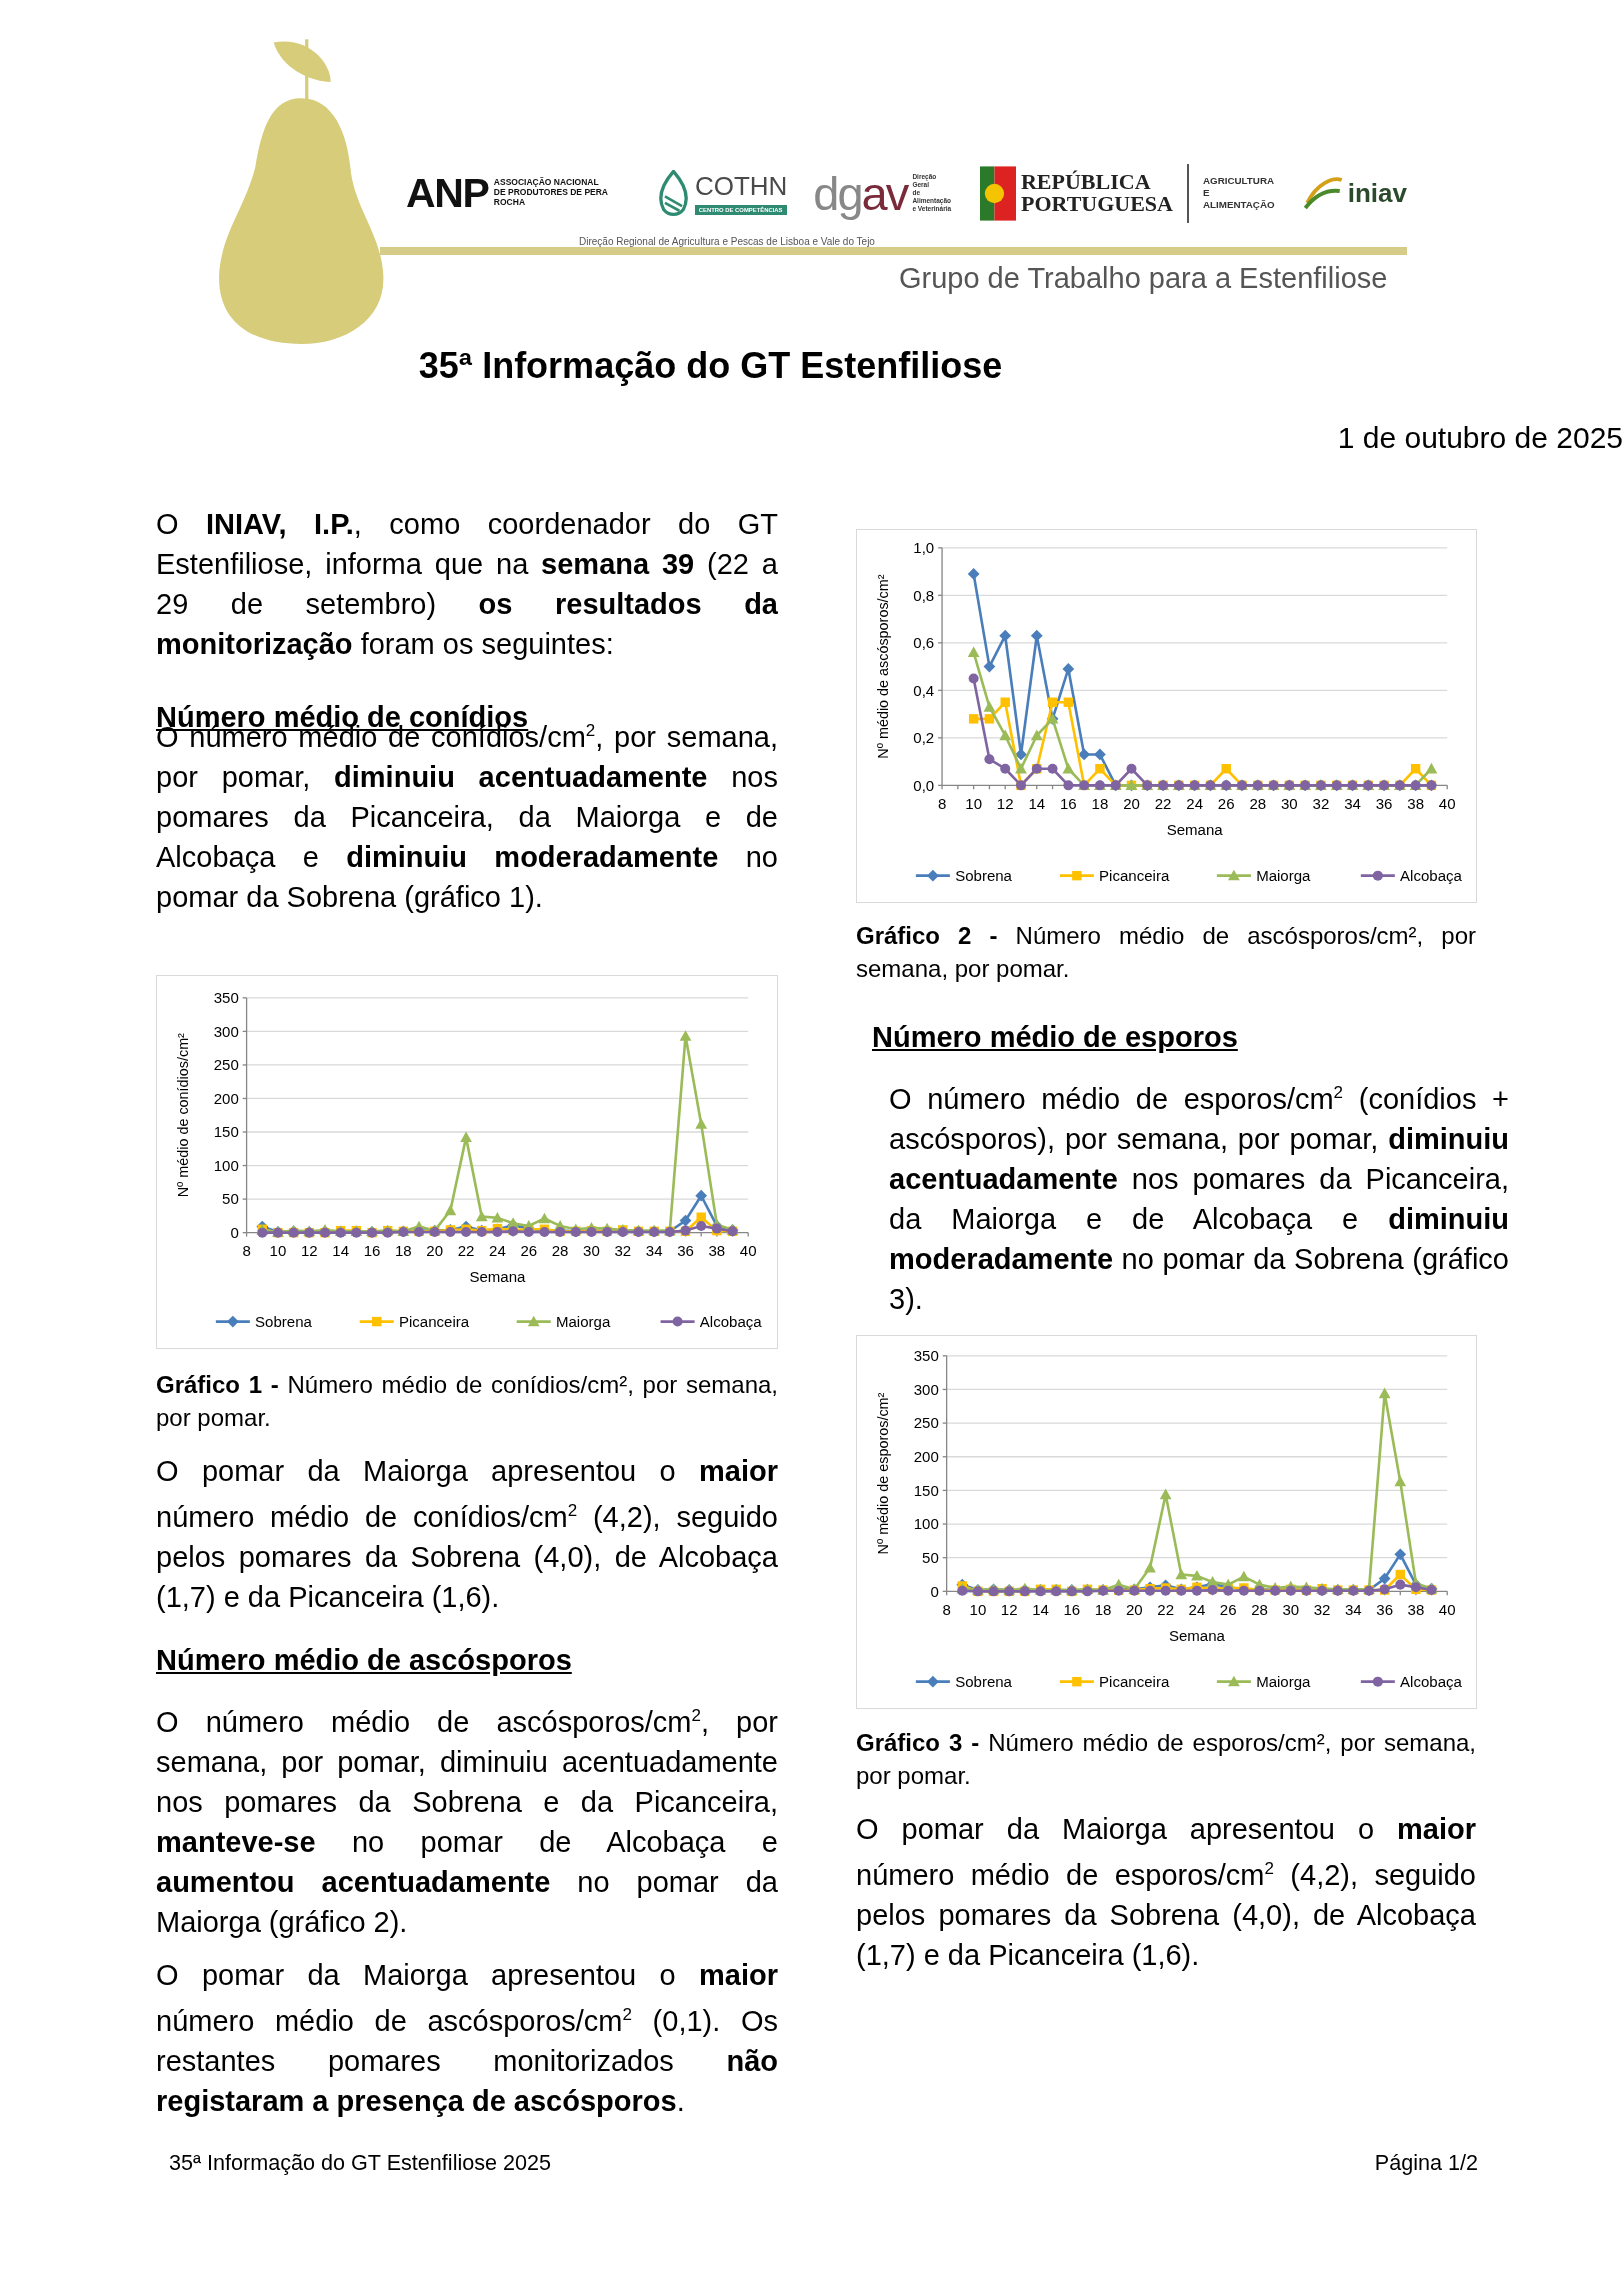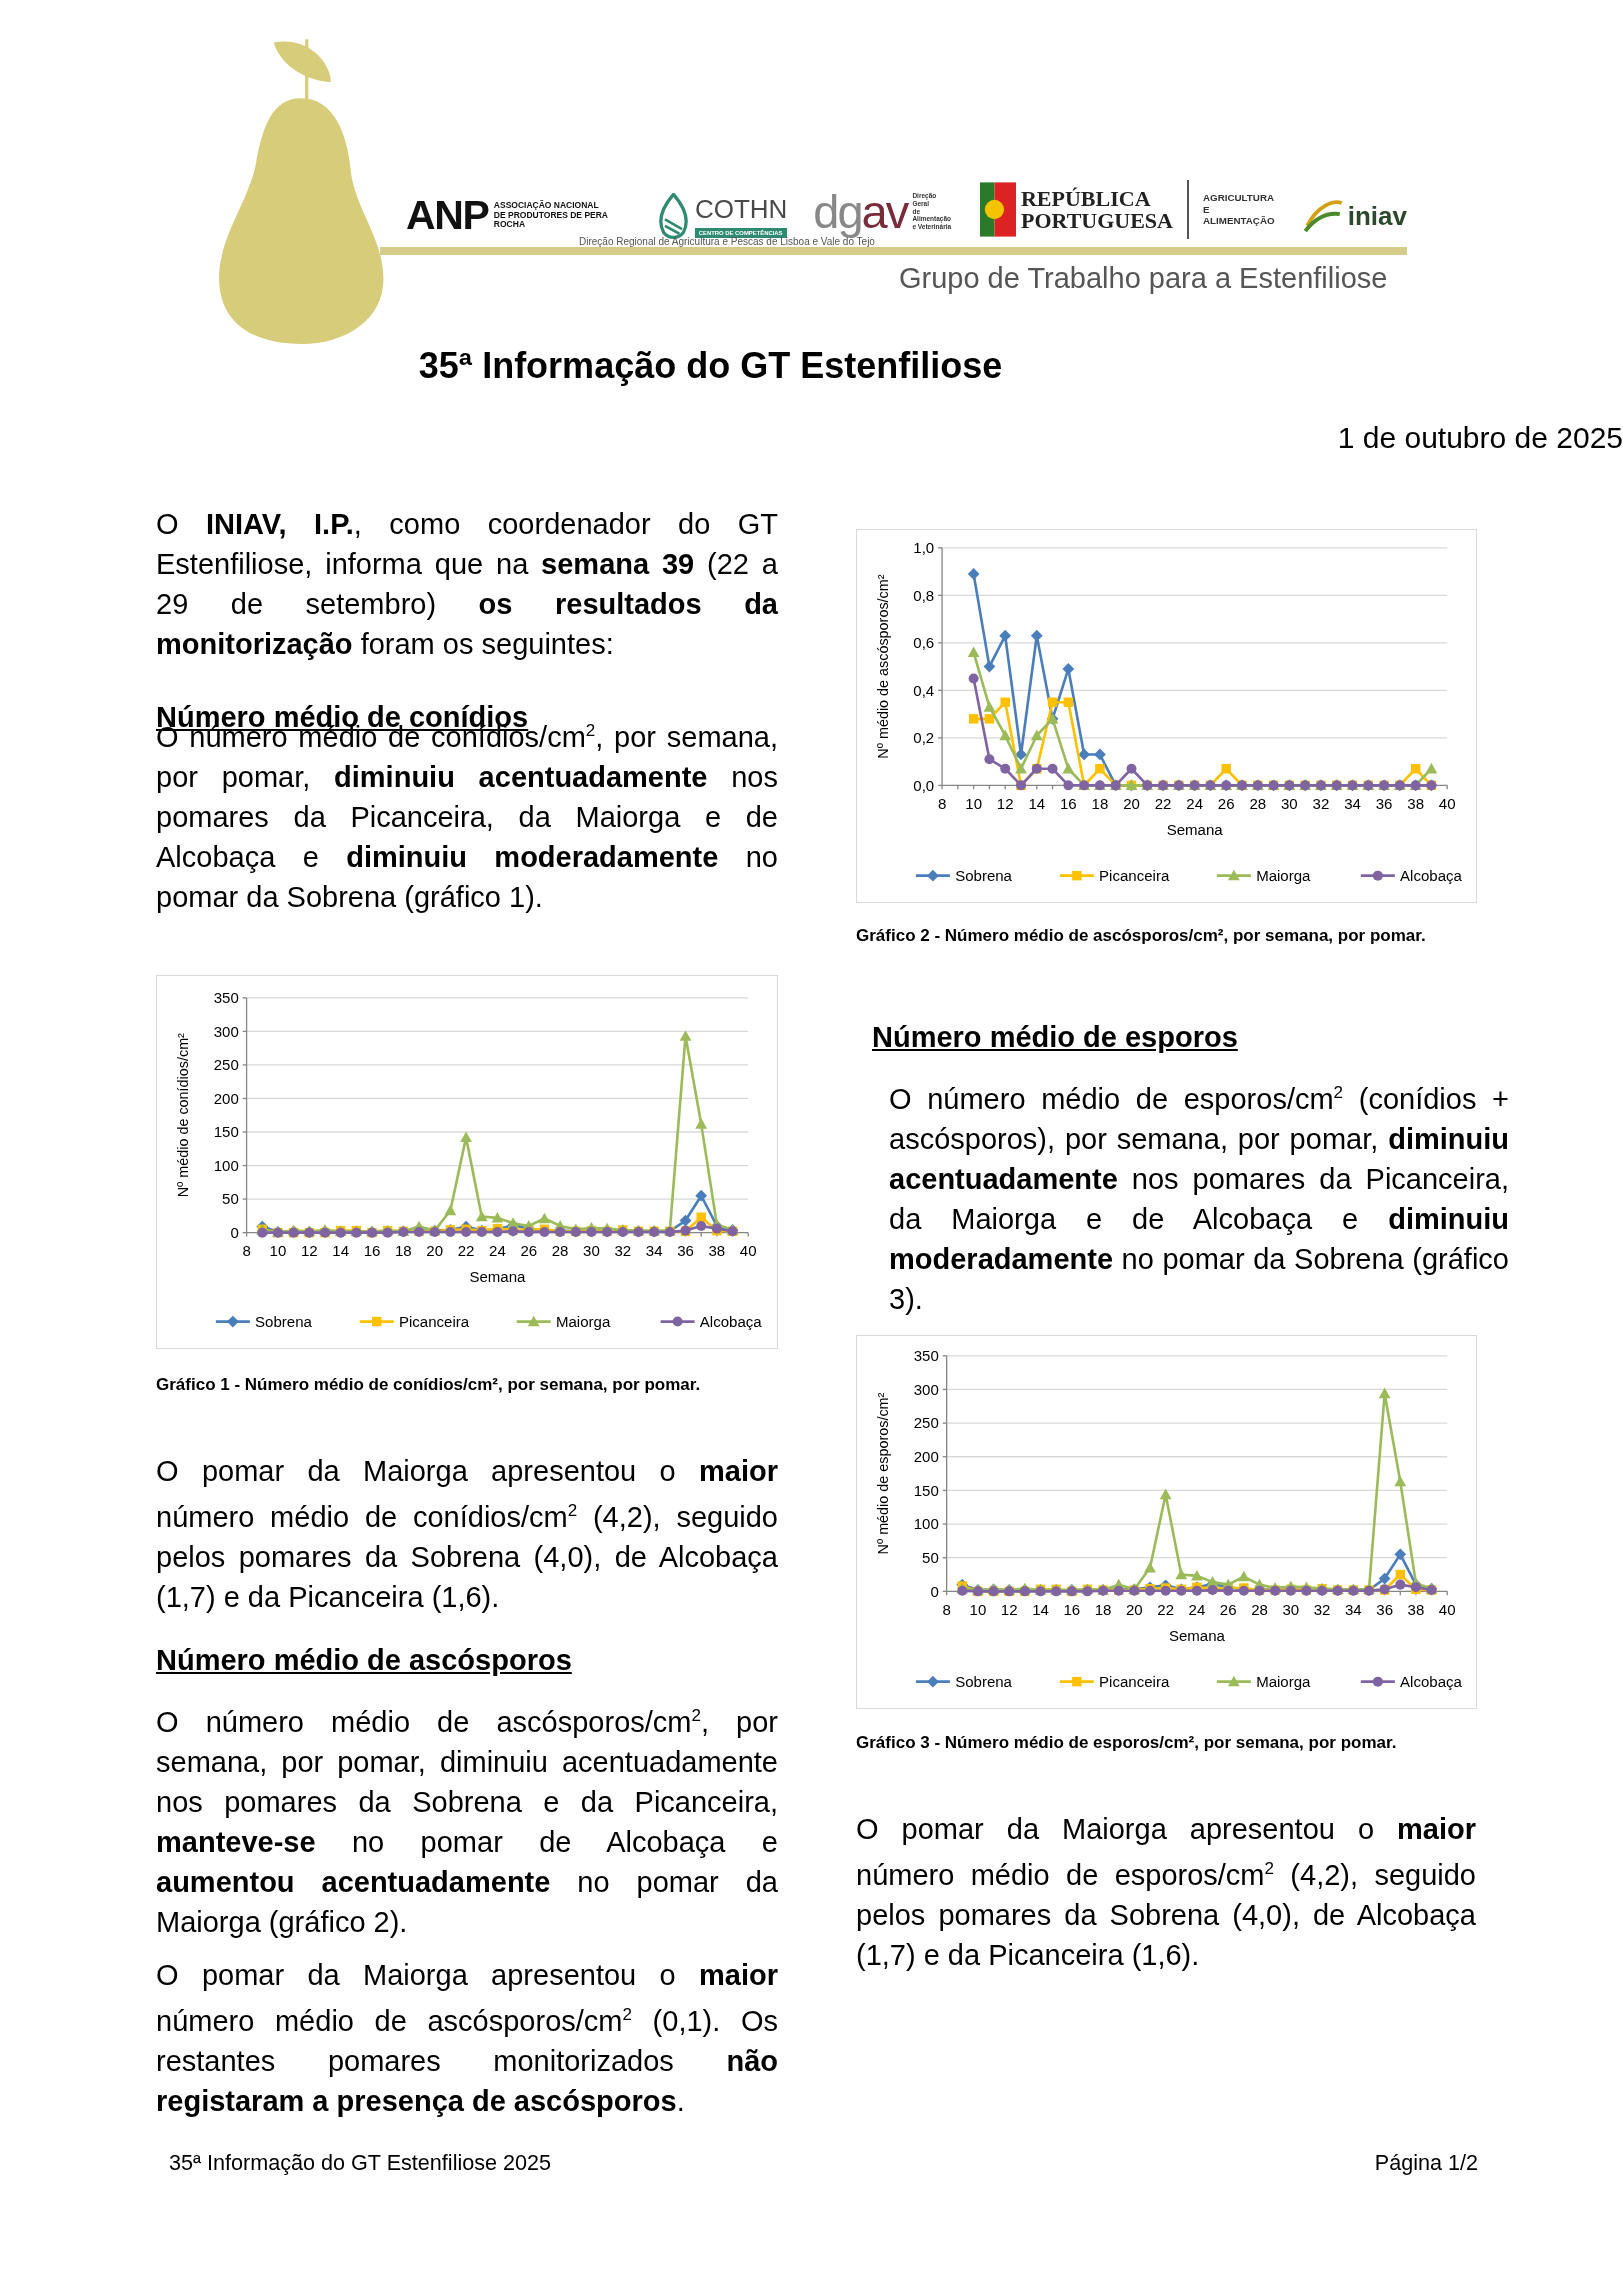--- a/index.html
+++ b/index.html
@@ -1,40 +1,40 @@
 <!DOCTYPE html>
 <html style="font-size:10.5px"><head>
 <meta charset="utf-8">
 <style>
   html,body{margin:0;padding:0;background:#fff;}
   body{width:1623px;height:2295px;position:relative;overflow:hidden;font-family:"Liberation Sans",sans-serif;color:#000;}
   .abs{position:absolute;}
   .header{left:216px;top:36px;width:1191px;height:308px;}
   .pear{position:absolute;left:0;top:0;}
-  .logos{position:absolute;left:190px;top:111px;width:1001px;height:92px;display:flex;align-items:flex-end;gap:26px;}
+  .logos{position:absolute;left:190px;top:111px;width:1001px;height:92px;display:flex;align-items:center;gap:26px;}
   .logo{display:flex;align-items:center;gap:5.2px;font-weight:bold;}
   .logo-anp .mark{font-size:41px;font-weight:bold;color:#111;letter-spacing:-1.3px;}
   .logo-anp .sub{font-size:8.5px;line-height:9.8px;color:#111;}
   .logo-cothn .name{font-size:26px;color:#4a4a4a;font-weight:normal;}
   .logo-cothn .bar{background:#2e8b72;color:#fff;font-size:5.9px;padding:2px 3.9px;margin-top:3.9px;}
   .logo-dgav .name{font-size:47px;color:#888;font-weight:normal;letter-spacing:-2px;}
   .logo-dgav .name .av{color:#7a2b3a;}
   .logo-dgav .sub{font-size:6.5px;line-height:7.9px;color:#333;}
   .logo-rep .name{font-family:"Liberation Serif",serif;font-size:22px;line-height:22px;color:#222;}
   .logo-rep .sep{width:1.3px;height:59px;background:#555;margin:0 9.2px;}
   .logo-rep .min{font-size:9.8px;line-height:11.8px;color:#333;}
   .logo-iniav .name{font-size:26px;color:#2b4a2b;font-weight:bold;}
   .hline{position:absolute;left:164px;top:211px;width:1027px;height:7.9px;background:#d6cc8a;}
   .grupo{position:absolute;right:19.6px;top:226px;font-size:29px;color:#555;}
   .title{left:0;width:1421px;top:345px;text-align:center;font-weight:bold;font-size:36px;}
   .date{left:0;width:1623px;top:421px;text-align:right;font-size:30px;}
   .para{font-size:29px;line-height:40px;text-align:justify;}
   .para b{font-weight:bold;}
   .heading{font-size:29px;font-weight:bold;text-decoration:underline;}
-  .caption{font-size:17px;line-height:33px;text-align:justify;font-weight:bold;}
+  .caption{font-size:24px;line-height:33px;text-align:justify;}
   .chartbox{border:1.3px solid #d9d9d9;background:#fff;}
   .chartbox svg{display:block;}
   .footer{font-size:21.6px;}
 </style>
 </head>
 <body>
 
 <div class="abs header">
   <svg class="pear" width="190" height="308" viewBox="0 0 290 470">
     <path d="M88 10 C140 0 175 40 175 70 C145 70 100 50 88 10 Z" fill="#d6cc7a"></path>

